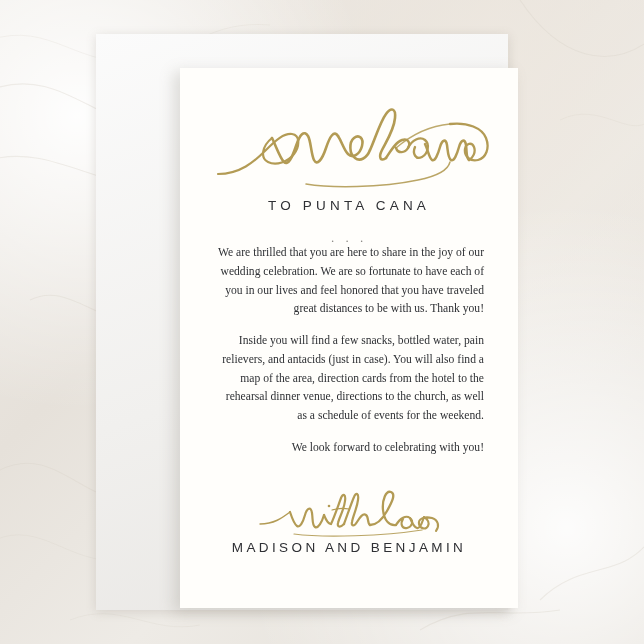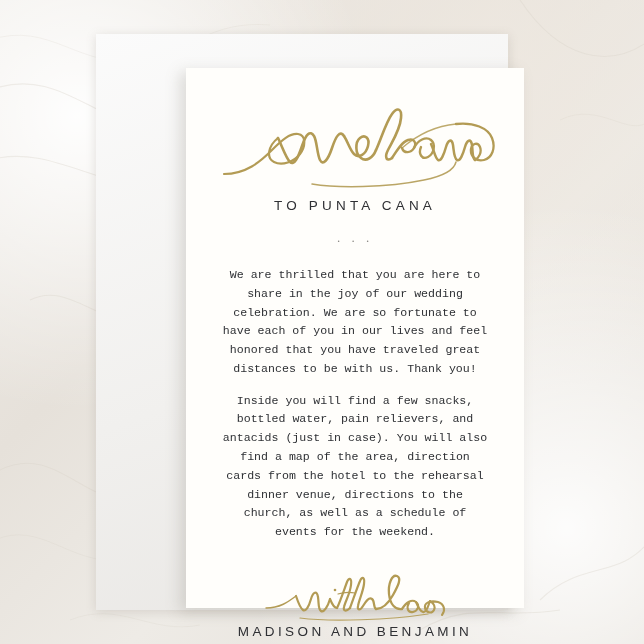--- a/index.html
+++ b/index.html
@@ -39,21 +39,21 @@
     top: 34px;
     width: 412px;
     height: 576px;
     background: linear-gradient(160deg, #fbfbfb 0%, #f1f0ee 55%, #e8e6e3 100%);
     box-shadow: 0 2px 10px rgba(120,112,100,0.20);
   }
 
   
   .card-front {
     position: absolute;
-    left: 186px;
+    left: 180px;
     top: 68px;
     width: 338px;
     height: 540px;
     background: #fffefb;
     box-shadow: -6px 4px 14px rgba(120,112,100,0.22);
     box-sizing: border-box;
     padding: 26px 30px 22px 30px;
     text-align: center;
   }
 
@@ -79,26 +79,24 @@
 
   .dots {
     margin-top: 18px;
     color: #8c8a86;
     font-size: 13px;
     letter-spacing: 4px;
     line-height: 1;
   }
 
   .body-copy {
-    margin-top: 22px;
     color: #2e3034;
     font-size: 11.6px;
     line-height: 1.62;
-    text-align: center;
-    font-family: Liberation Mono, monospace;
+    text-align: right;
   }
   .body-copy p {
     margin: 0 0 13px 0;
     padding: 0 4px;
   }
   .body-copy p:last-child {
     margin-bottom: 0;
   }
 
   .withlove-wrap {
@@ -172,20 +170,21 @@
       </svg>
     </div>
 
     <div class="subtitle">TO PUNTA CANA</div>
 
     <div class="dots">. . .</div>
 
     <div class="body-copy">
       <p>We are thrilled that you are here to share in the joy of our wedding celebration. We are so fortunate to have each of you in our lives and feel honored that you have traveled great distances to be with us. Thank you!</p>
       <p>Inside you will find a few snacks, bottled water, pain relievers, and antacids (just in case). You will also find a map of the area, direction cards from the hotel to the rehearsal dinner venue, directions to the church, as well as a schedule of events for the weekend.</p>
+      <p>We look forward to celebrating with you!</p>
     </div>
 
     <div class="withlove-wrap">
       <svg class="withlove-svg" width="190" height="54" viewBox="0 0 190 54">
         <g fill="none" stroke="#b39b54" stroke-linecap="round" stroke-linejoin="round">
 
           <path d="M6,40 C20,40 28,34 36,28" stroke-width="1.4"></path>
 
           <path d="M36,28 C38,34 40,40 43,42 C46,44 49,38 51,31 C53,24 57,22 58,29 C59,36 58,41 61,43 C64,45 68,38 70,31" stroke-width="2.2"></path>
 

